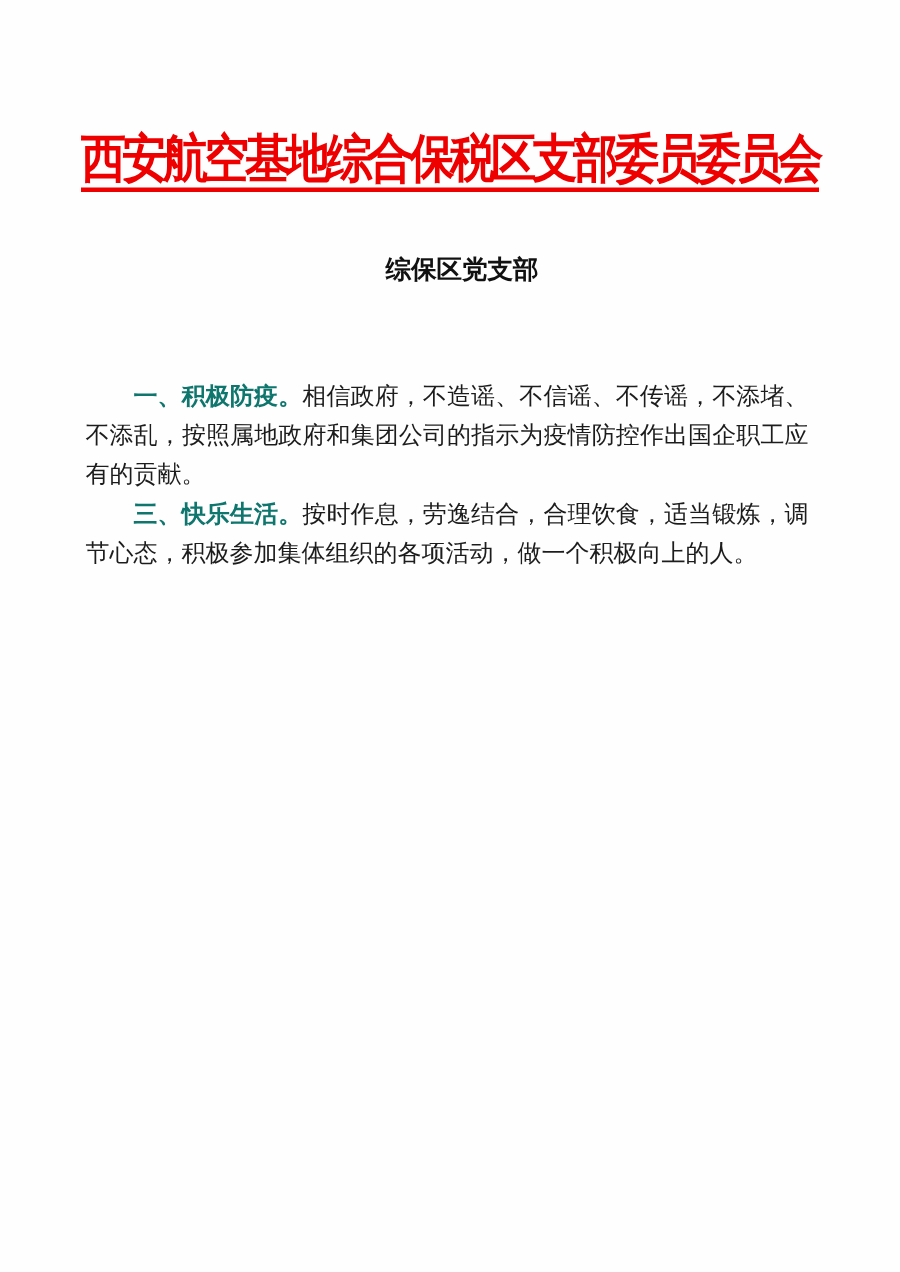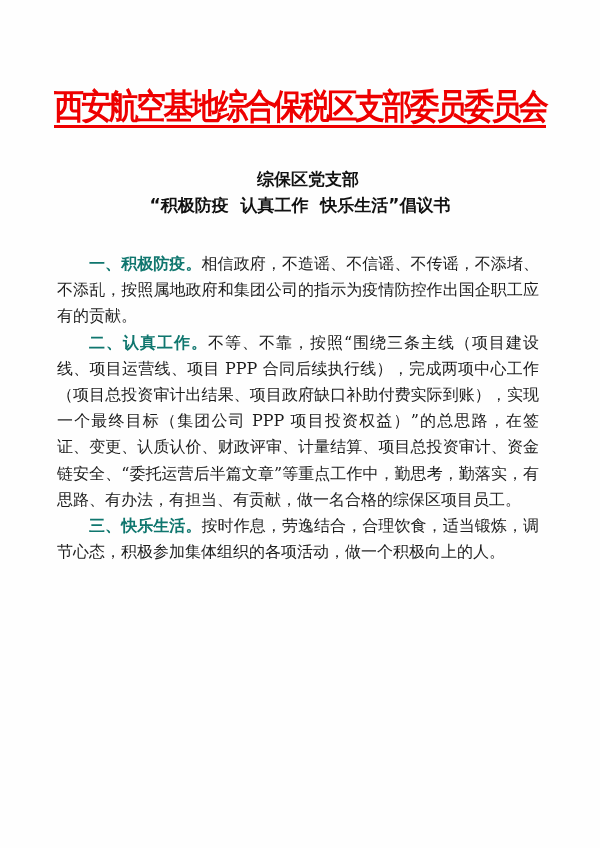--- a/index.html
+++ b/index.html
@@ -122,27 +122,23 @@
         <span>委</span>
         <span>员</span>
         <span>委</span>
         <span>员</span>
         <span>会</span>
       </div>
     <div class="letterhead-rule"></div>
   </div>
 
   <div class="headline headline-org">综保区党支部</div>
-  <div class="headline headline-title">“积极防疫  认真工作  快乐生活”倡议书</div>
 
   <div class="body-text">
     <p class="para">
       <span class="lead">一、积极防疫。</span><span>相信政府，不造谣、不信谣、不传谣，不添堵、不添乱，按照属地政府和集团公司的指示为疫情防控作出国企职工应有的贡献。</span>
-    </p>
-    <p class="para">
-      <span class="lead">二、认真工作。</span><span>不等、不靠，按照“围绕三条主线（项目建设线、项目运营线、项目 PPP 合同后续执行线），完成两项中心工作（项目总投资审计出结果、项目政府缺口补助付费实际到账），实现一个最终目标（集团公司 PPP 项目投资权益）”的总思路，在签证、变更、认质认价、财政评审、计量结算、项目总投资审计、资金链安全、“委托运营后半篇文章”等重点工作中，勤思考，勤落实，有思路、有办法，有担当、有贡献，做一名合格的综保区项目员工。</span>
     </p>
     <p class="para">
       <span class="lead">三、快乐生活。</span><span>按时作息，劳逸结合，合理饮食，适当锻炼，调节心态，积极参加集体组织的各项活动，做一个积极向上的人。</span>
     </p>
   </div>
 
 </div>
 
 </body></html>

